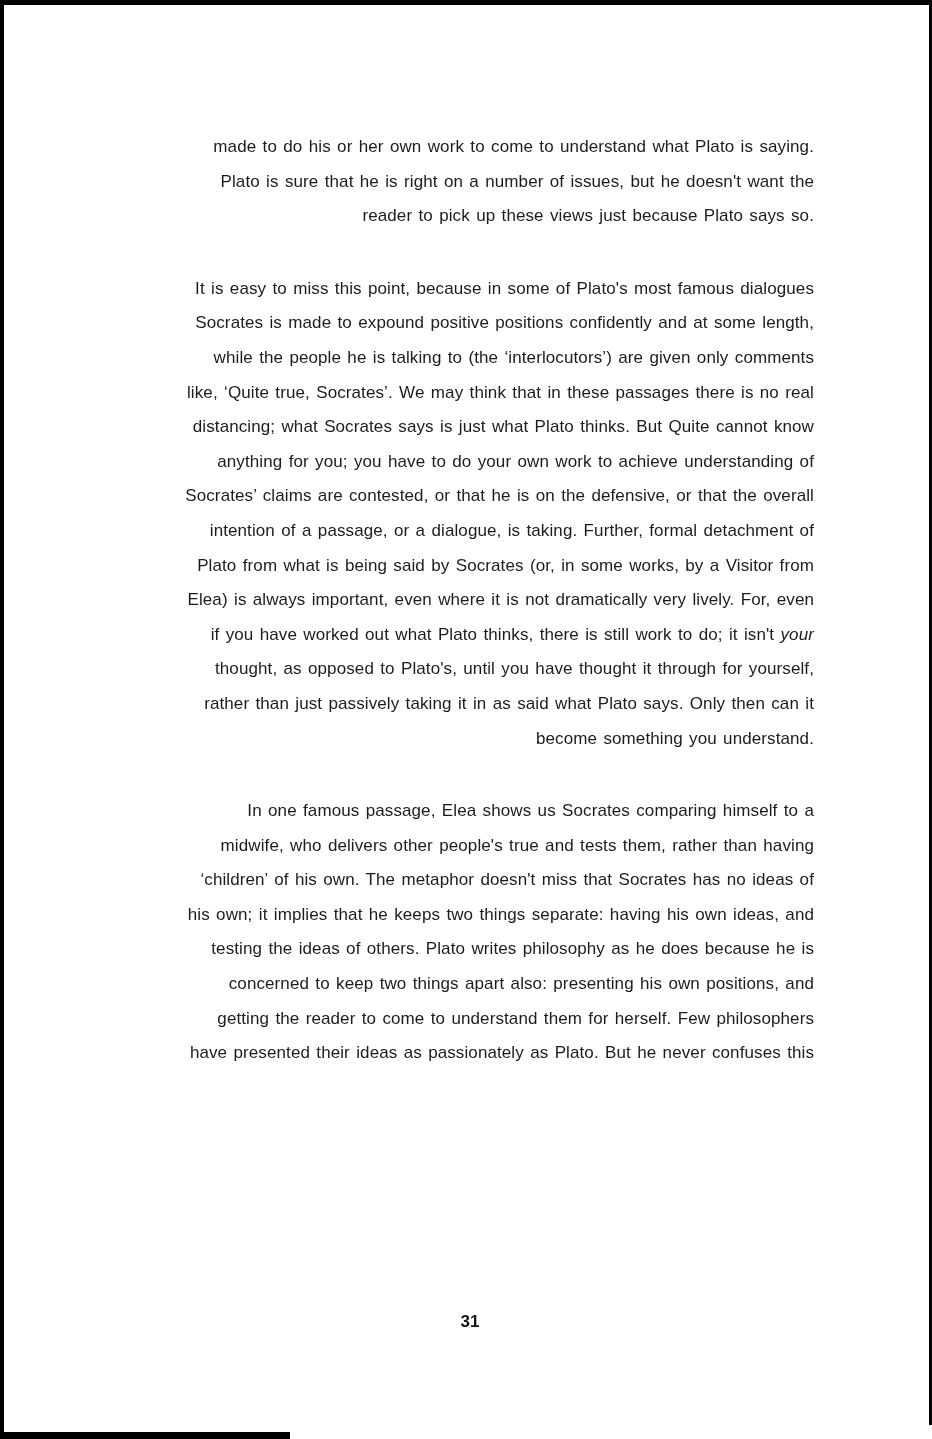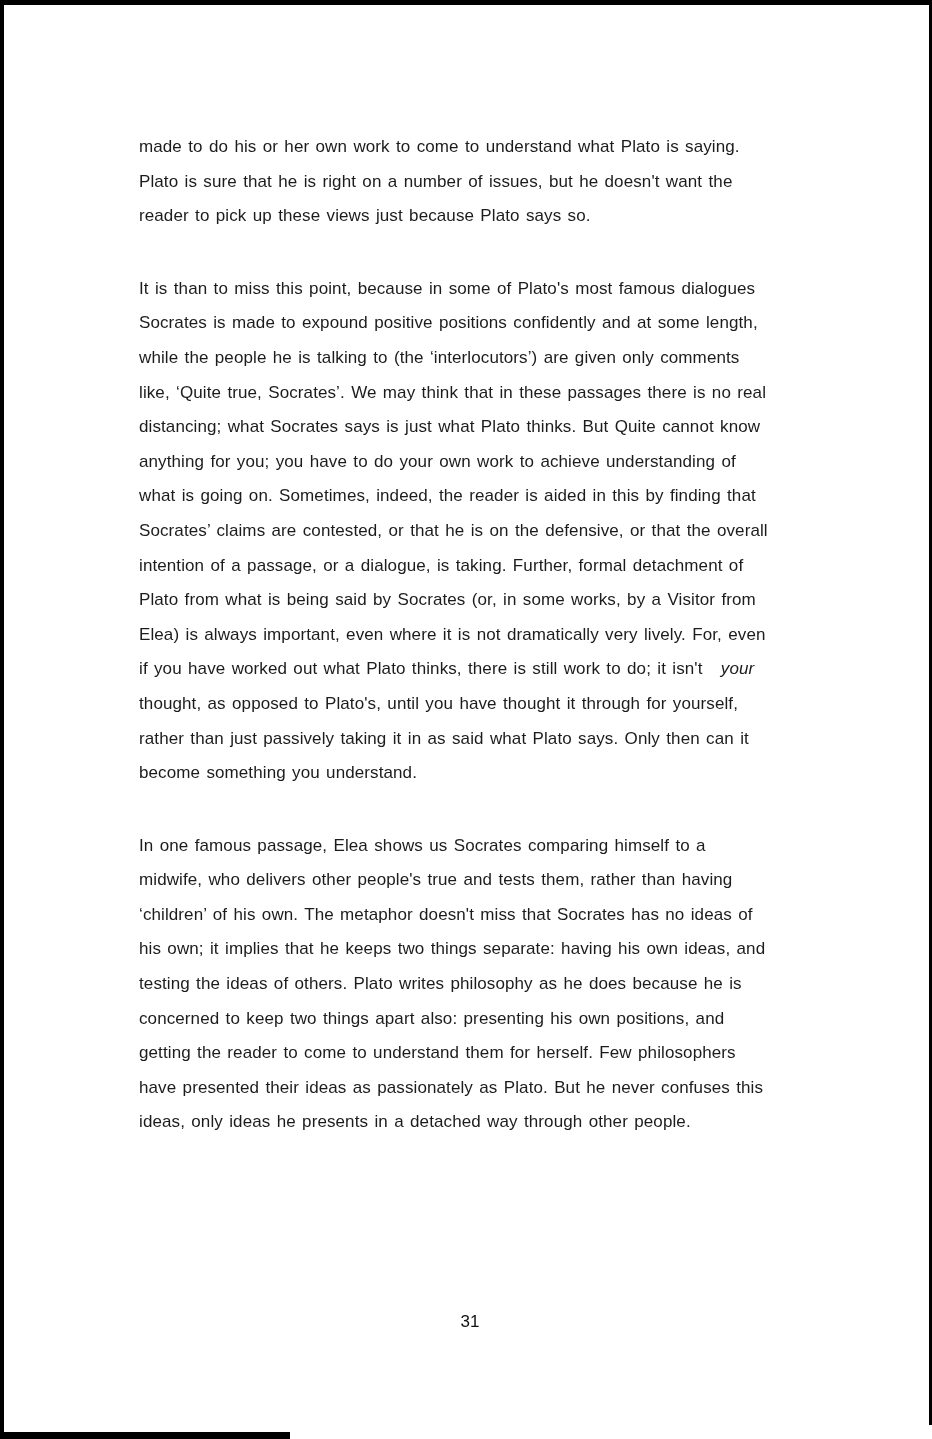--- a/index.html
+++ b/index.html
@@ -15,80 +15,79 @@
   .edge { position: absolute; background: #000; }
   .edge-top    { top: 0; left: 0; right: 0; height: 5px; }
   .edge-left   { top: 0; left: 0; bottom: 0; width: 4px; }
   .edge-right  { top: 0; right: 0; width: 3px; height: 1425px; }
   .edge-bottom { left: 0; bottom: 0; width: 290px; height: 7px; }
   .content {
     position: absolute;
     left: 139px;
     top: 130px;
     width: 675px;
+    text-align: right;
   }
   .para { margin: 0 0 38px 0; }
   .line {
     font-size: 17px;
     line-height: 34.6px;
     white-space: nowrap;
     word-spacing: 1.5px;
     letter-spacing: 0.1px;
   }
-  .it { font-style: italic; margin-left: 12px; }
+  .it { font-style: italic; }
   .page-number {
     position: absolute;
     left: 139px;
     width: 662px;
     top: 1312px;
     text-align: center;
-    font-weight: normal;
+    font-weight: bold;
     font-size: 17px;
     color: #111111;
   }
 </style>
 </head>
 <body>
 
 <div class="page">
   <div class="edge edge-top"></div>
   <div class="edge edge-left"></div>
   <div class="edge edge-right"></div>
   <div class="edge edge-bottom"></div>
 
   <div class="content">
       <div class="para">
         <div class="line"><span>made to do his or her own work to come to understand what Plato is saying.</span></div>
         <div class="line"><span>Plato is sure that he is right on a number of issues, but he doesn't want the</span></div>
         <div class="line"><span>reader to pick up these views just because Plato says so.</span></div>
       </div>
       <div class="para">
-        <div class="line"><span>It is than to miss this point, because in some of Plato's most famous dialogues</span></div>
+        <div class="line"><span>It is easy to miss this point, because in some of Plato's most famous dialogues</span></div>
         <div class="line"><span>Socrates is made to expound positive positions confidently and at some length,</span></div>
         <div class="line"><span>while the people he is talking to (the ‘interlocutors’) are given only comments</span></div>
         <div class="line"><span>like, ‘Quite true, Socrates’. We may think that in these passages there is no real</span></div>
         <div class="line"><span>distancing; what Socrates says is just what Plato thinks. But Quite cannot know</span></div>
         <div class="line"><span>anything for you; you have to do your own work to achieve understanding of</span></div>
-        <div class="line"><span>what is going on. Sometimes, indeed, the reader is aided in this by finding that</span></div>
         <div class="line"><span>Socrates’ claims are contested, or that he is on the defensive, or that the overall</span></div>
         <div class="line"><span>intention of a passage, or a dialogue, is taking. Further, formal detachment of</span></div>
         <div class="line"><span>Plato from what is being said by Socrates (or, in some works, by a Visitor from</span></div>
         <div class="line"><span>Elea) is always important, even where it is not dramatically very lively. For, even</span></div>
         <div class="line"><span>if you have worked out what Plato thinks, there is still work to do; it isn't </span><span class="it">your</span></div>
         <div class="line"><span>thought, as opposed to Plato's, until you have thought it through for yourself,</span></div>
         <div class="line"><span>rather than just passively taking it in as said what Plato says. Only then can it</span></div>
         <div class="line"><span>become something you understand.</span></div>
       </div>
       <div class="para">
         <div class="line"><span>In one famous passage, Elea shows us Socrates comparing himself to a</span></div>
         <div class="line"><span>midwife, who delivers other people's true and tests them, rather than having</span></div>
         <div class="line"><span>‘children’ of his own. The metaphor doesn't miss that Socrates has no ideas of</span></div>
         <div class="line"><span>his own; it implies that he keeps two things separate: having his own ideas, and</span></div>
         <div class="line"><span>testing the ideas of others. Plato writes philosophy as he does because he is</span></div>
         <div class="line"><span>concerned to keep two things apart also: presenting his own positions, and</span></div>
         <div class="line"><span>getting the reader to come to understand them for herself. Few philosophers</span></div>
         <div class="line"><span>have presented their ideas as passionately as Plato. But he never confuses this</span></div>
-        <div class="line"><span>ideas, only ideas he presents in a detached way through other people.</span></div>
       </div>
     </div>
 
   <div class="page-number">31</div>
 </div>
 
 </body></html>

